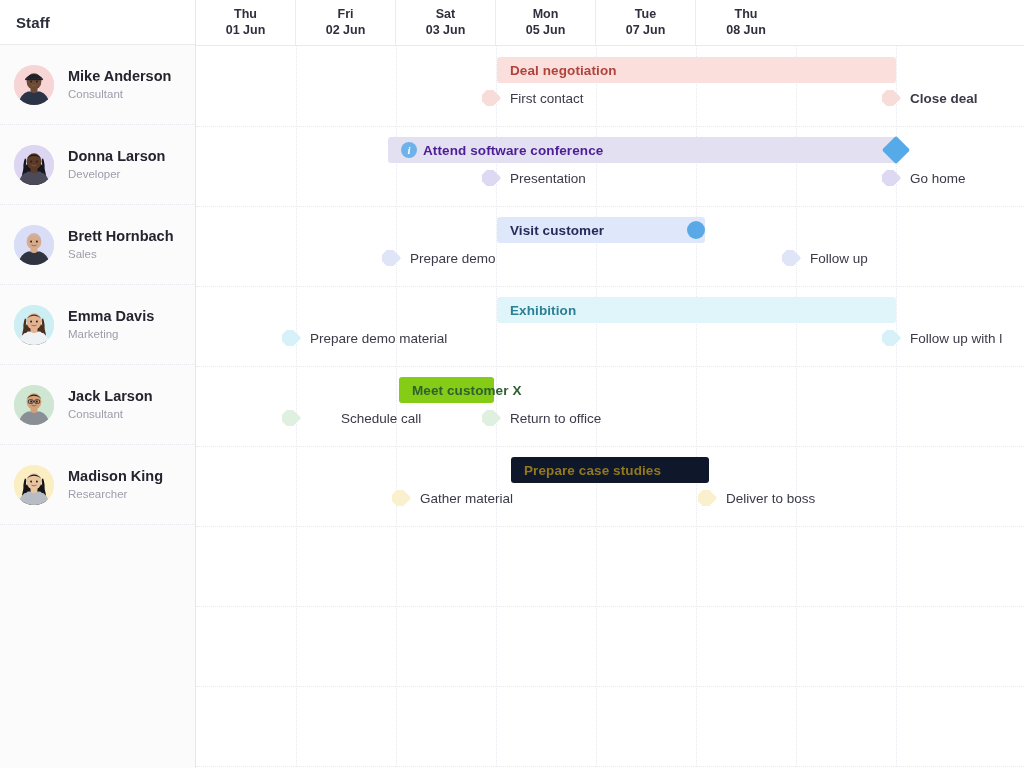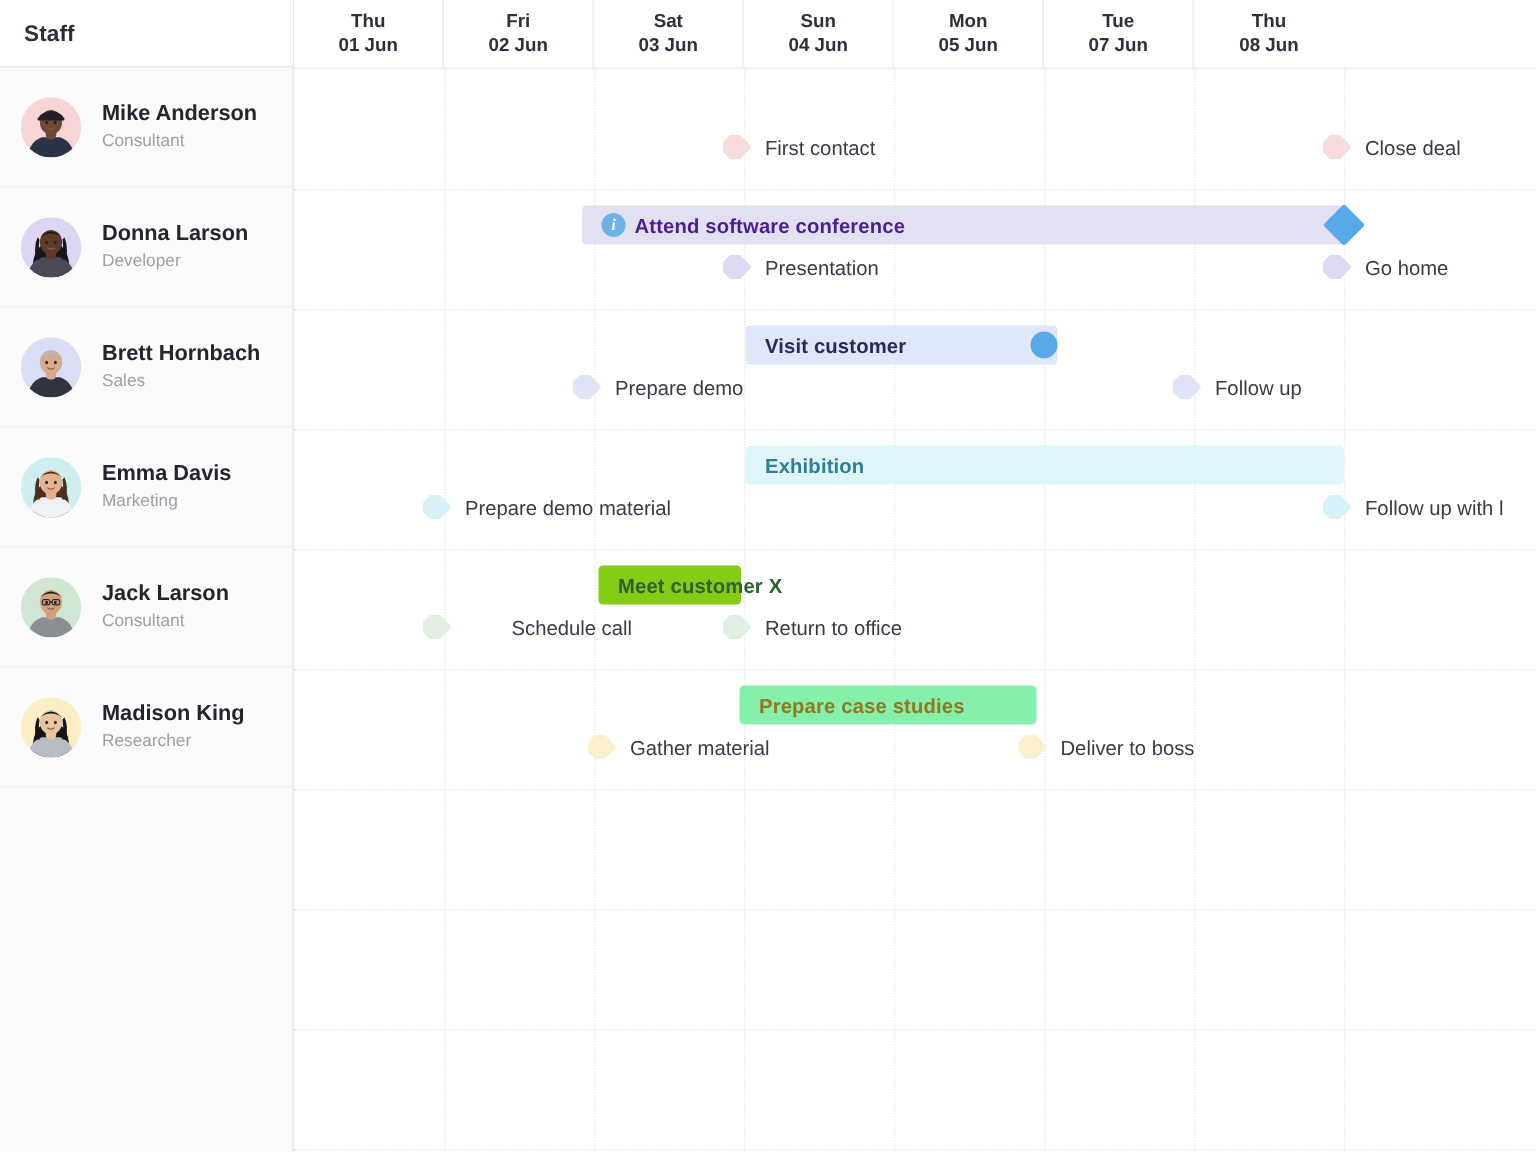--- a/index.html
+++ b/index.html
@@ -256,24 +256,20 @@
           <div class="day-name">Thu</div>
           <div class="day-date">01 Jun</div>
         </div>
         <div class="day-col">
           <div class="day-name">Fri</div>
           <div class="day-date">02 Jun</div>
         </div>
         <div class="day-col">
           <div class="day-name">Sat</div>
           <div class="day-date">03 Jun</div>
-        </div>
-        <div class="day-col">
-          <div class="day-name">Sun</div>
-          <div class="day-date">04 Jun</div>
         </div>
         <div class="day-col">
           <div class="day-name">Mon</div>
           <div class="day-date">05 Jun</div>
         </div>
         <div class="day-col">
           <div class="day-name">Tue</div>
           <div class="day-date">07 Jun</div>
         </div>
         <div class="day-col">
@@ -295,25 +291,28 @@
           <div class="row-line" style="top: 240px;"></div>
           <div class="row-line" style="top: 320px;"></div>
           <div class="row-line" style="top: 400px;"></div>
           <div class="row-line" style="top: 480px;"></div>
           <div class="row-line" style="top: 560px;"></div>
           <div class="row-line" style="top: 640px;"></div>
           <div class="row-line" style="top: 720px;"></div>
         </div>
       <div id="task-rows">
           <div class="task-row" style="top: 0px;">
+            <div class="bar" style="left: 301px; width: 399px; background: rgb(250, 223, 221);">
+              <span class="bar-label overflow" style="color: rgb(176, 68, 60);">Deal negotiation</span>
+            </div>
             <div class="milestone clip-right" style="left: 286px;">
               <div class="ms-diamond" style="background: rgb(248, 220, 218);"></div>
               <div class="ms-label">First contact</div>
             </div>
-            <div class="milestone clip-right" style="left: 686px;">
+            <div class="milestone clip-right" style="left: 686px; font-weight: bold;">
               <div class="ms-diamond" style="background: rgb(248, 220, 218);"></div>
               <div class="ms-label">Close deal</div>
             </div>
           </div>
           <div class="task-row" style="top: 80px;">
             <div class="bar" style="left: 192px; width: 508px; background: rgb(227, 224, 242);">
               <span class="info-badge">i</span>
               <span class="bar-label overflow" style="color: #4c1d95;">Attend software conference</span>
             </div>
             <div class="end-diamond" style="left: 690px;"></div>
@@ -360,28 +359,28 @@
             <div class="milestone clip-right" style="left: 86px; gap: 31px;">
               <div class="ms-diamond" style="background: rgb(223, 240, 225);"></div>
               <div class="ms-label">Schedule call</div>
             </div>
             <div class="milestone clip-right" style="left: 286px;">
               <div class="ms-diamond" style="background: rgb(223, 240, 225);"></div>
               <div class="ms-label">Return to office</div>
             </div>
           </div>
           <div class="task-row" style="top: 400px;">
-            <div class="bar" style="left: 297px; width: 198px; background: #86efac;">
+            <div class="bar" style="left: 315px; width: 198px; background: #0f172a;">
               <span class="bar-label overflow" style="color: rgb(147, 120, 28);">Prepare case studies</span>
             </div>
             <div class="milestone clip-right" style="left: 196px;">
               <div class="ms-diamond" style="background: rgb(251, 240, 205);"></div>
               <div class="ms-label">Gather material</div>
             </div>
-            <div class="milestone clip-right" style="left: 483px;">
+            <div class="milestone clip-right" style="left: 502px;">
               <div class="ms-diamond" style="background: rgb(251, 240, 205);"></div>
               <div class="ms-label">Deliver to boss</div>
             </div>
           </div>
         </div>
     </div>
   </div>
 
 </div>
 

